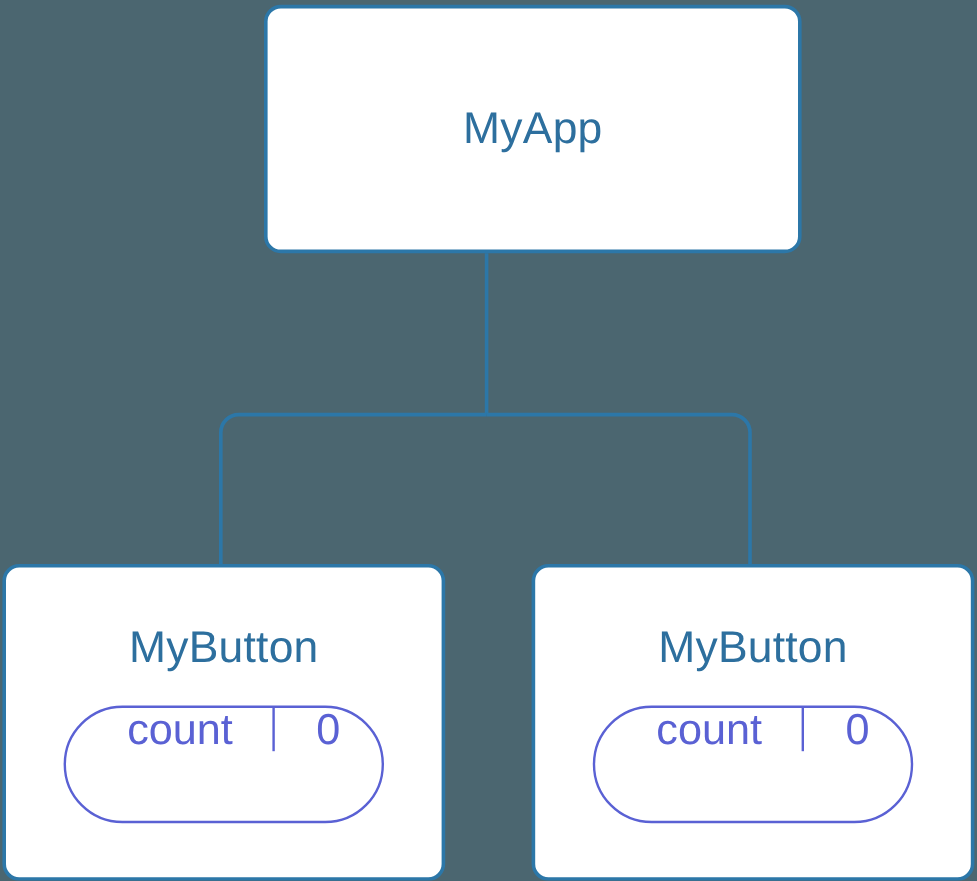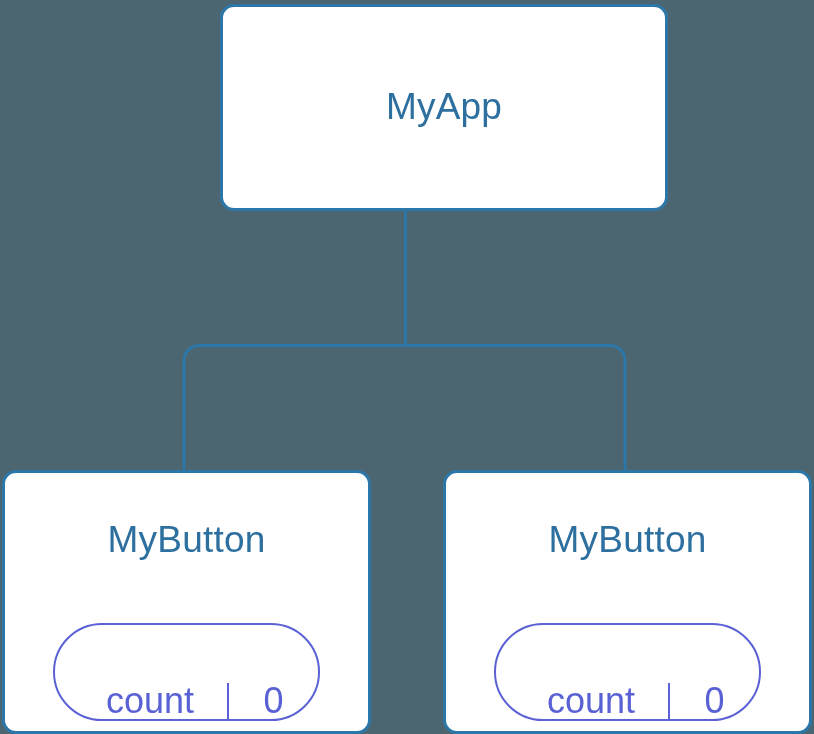--- a/index.html
+++ b/index.html
@@ -67,35 +67,34 @@
   }
 
   
   .node-child {
     top: 470px;
     width: 369px;
     height: 264px;
     border-bottom-left-radius: 14px;
     border-bottom-right-radius: 14px;
     justify-content: flex-start;
-    gap: 35px;
   }
   #node-child-0 { left: 2px; }
   #node-child-1 { left: 443px; }
 
   .node-child .node-title {
     margin-top: 48px;
   }
 
   
   .state-pill {
     margin-top: 30px;
     height: 98px;
     display: flex;
-    align-items: flex-end;
+    align-items: flex-start;
     border: 2.5px solid #5a61d4;
     border-radius: 49px;
     box-sizing: border-box;
     background: transparent;
     overflow: hidden;
   }
 
   .pill-key,
   .pill-val {
     display: flex;

